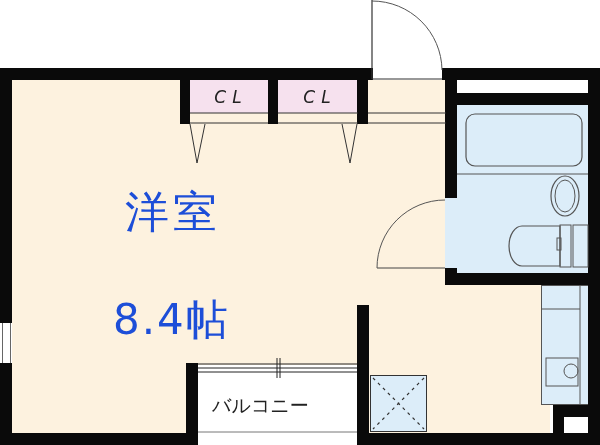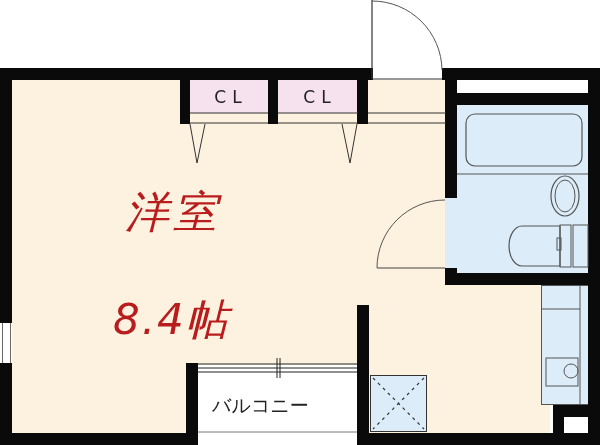--- a/index.html
+++ b/index.html
@@ -3,22 +3,22 @@
 <meta charset="utf-8">
 <style>
   html,body{margin:0;padding:0;background:#fff;}
   body{width:600px;height:445px;position:relative;overflow:hidden;font-family:"DejaVu Sans",sans-serif;}
   .abs{position:absolute;box-sizing:border-box;}
   .wall{position:absolute;background:#0a0a0a;}
   .cream{background:#fdf2df;}
   .pink{background:#f6e1ee;}
   .blue{background:#dcedf9;}
   .white{background:#fff;}
-  .label-big{position:absolute;color:#b91c1c;font-size:44px;line-height:44px;white-space:nowrap;letter-spacing:2px;font-style:italic;}
-  .cl{position:absolute;display:flex;align-items:center;justify-content:center;font-size:17px;letter-spacing:6px;color:#222;font-family:"DejaVu Sans",sans-serif;}
+  .label-big{position:absolute;color:#1d4ed8;font-size:44px;line-height:44px;white-space:nowrap;letter-spacing:2px;}
+  .cl{position:absolute;display:flex;align-items:center;justify-content:center;font-size:17px;letter-spacing:6px;color:#222;font-family:"DejaVu Sans",sans-serif;font-style:italic;}
   .bal{position:absolute;font-size:19px;color:#222;white-space:nowrap;}
   svg{position:absolute;left:0;top:0;}
 </style>
 </head>
 <body>
 
 <div class="abs cream" style="left:12px;top:80px;width:348px;height:353px;"></div>
 <div class="abs cream" style="left:360px;top:80px;width:95px;height:353px;"></div>
 <div class="abs cream" style="left:360px;top:280px;width:190px;height:153px;"></div>
 <div class="abs pink" style="left:190px;top:80px;width:78px;height:33px;"></div>

